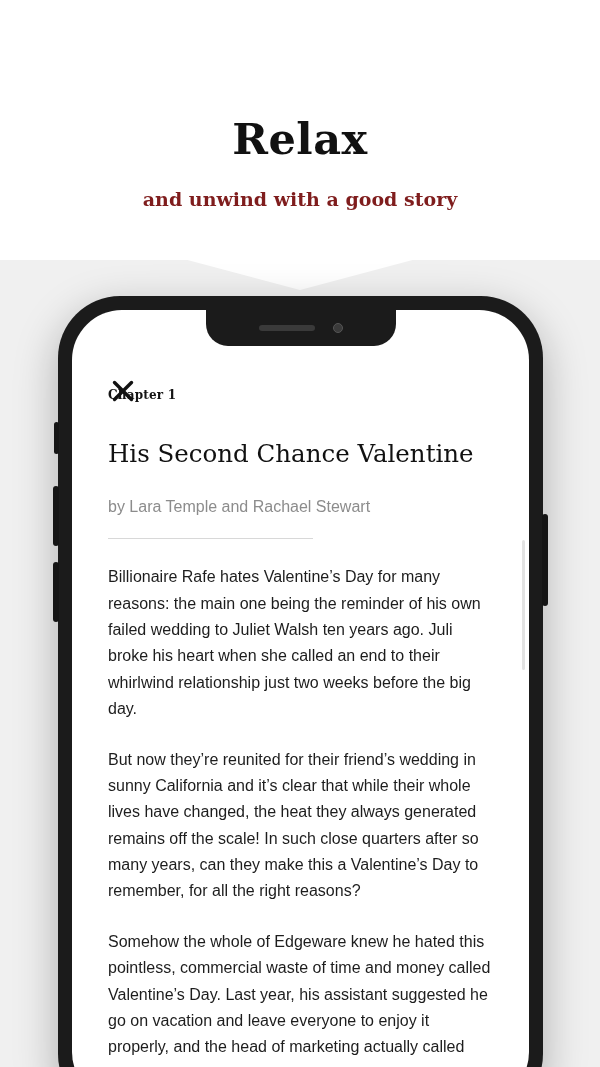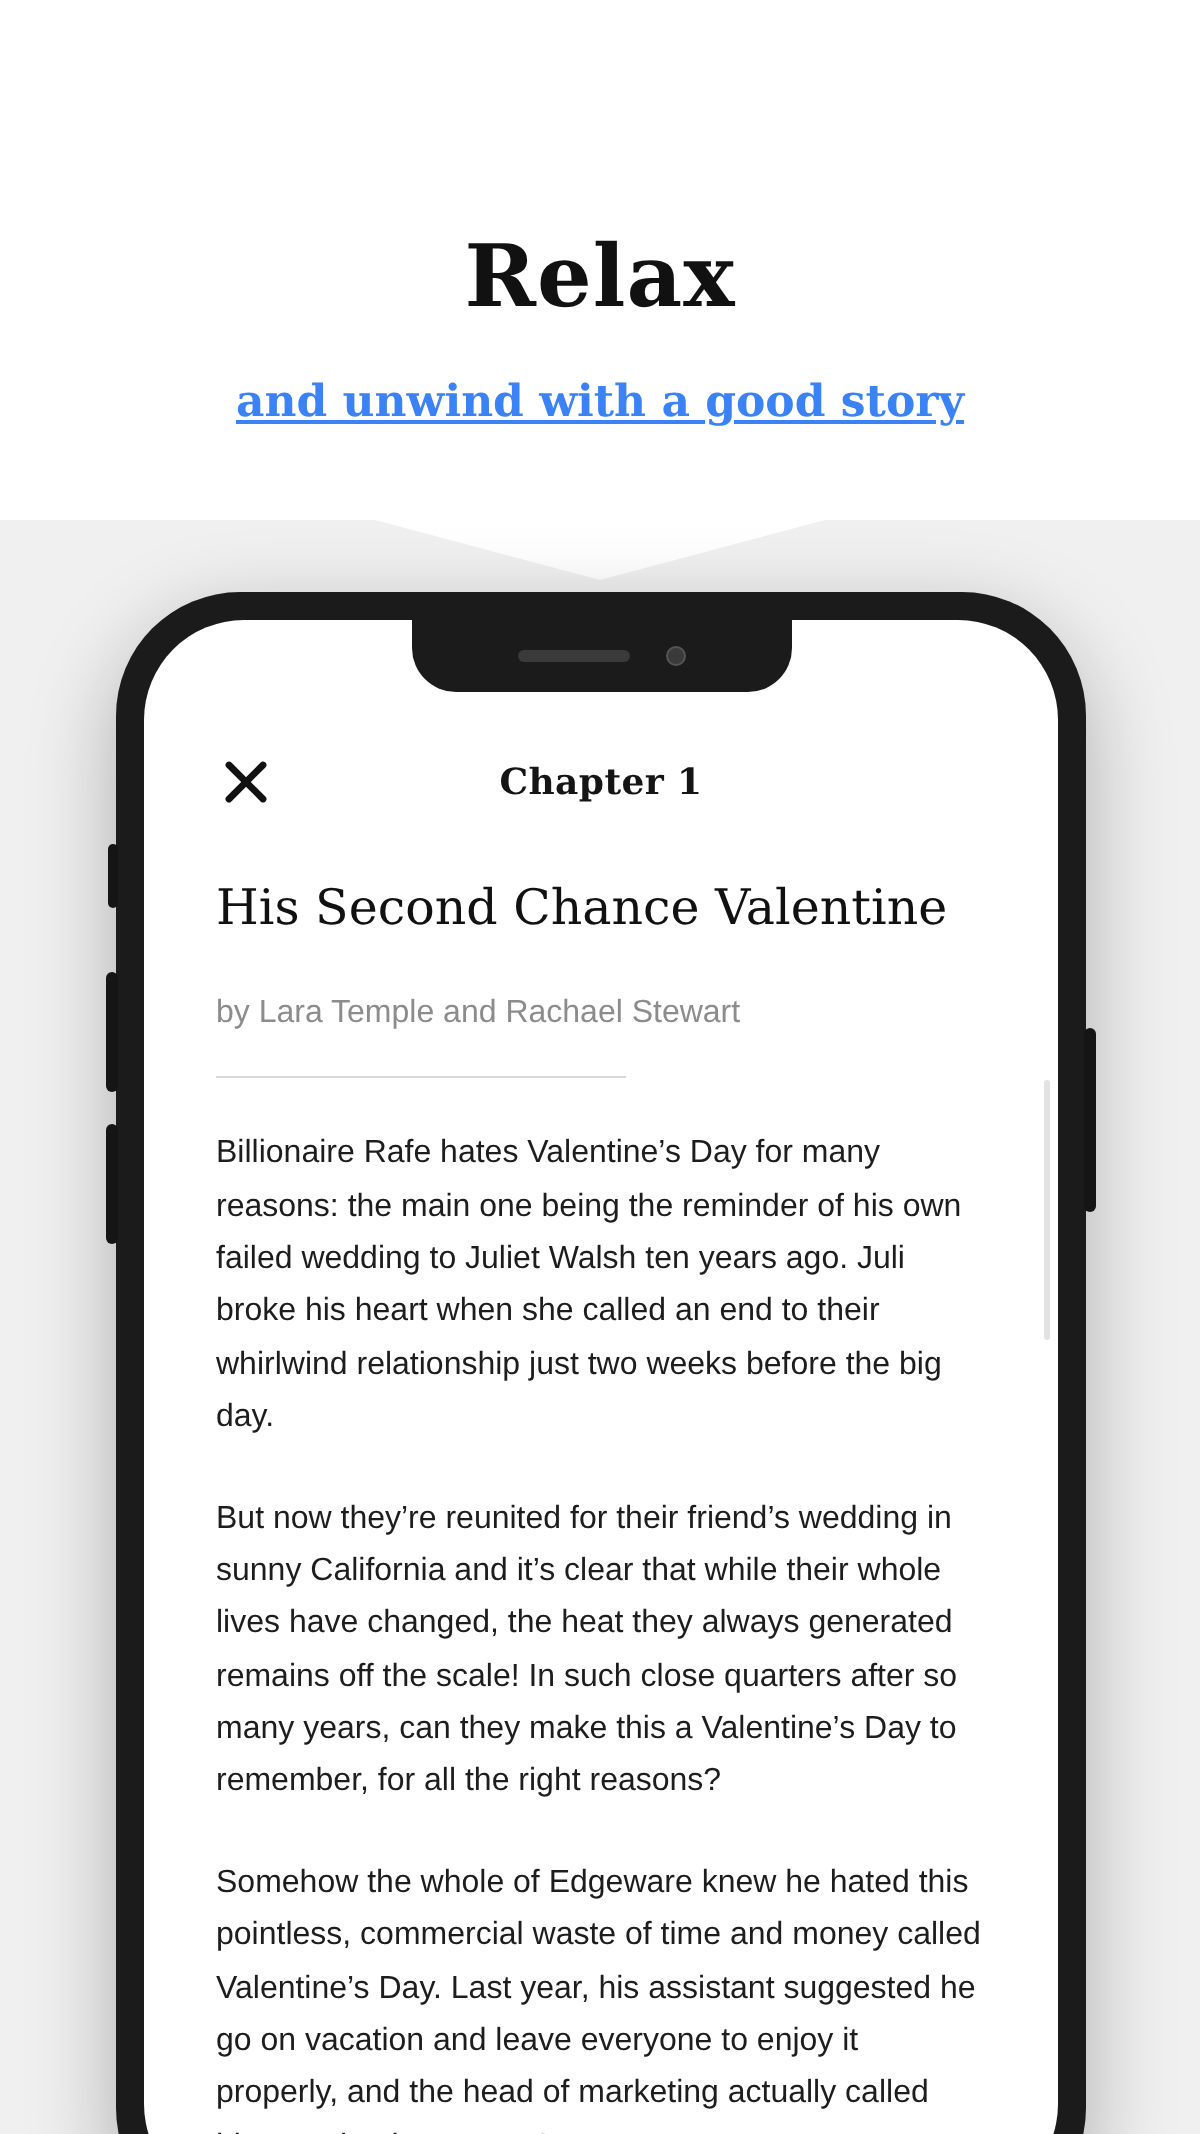--- a/index.html
+++ b/index.html
@@ -34,24 +34,23 @@
     font-size: 43px;
     letter-spacing: 0.5px;
     color: #111111;
     line-height: 1.1;
   }
   .hero-sub {
     margin: 0;
     padding-top: 25px;
     font-family: "DejaVu Serif", serif;
     font-weight: bold;
-    font-size: 22px;
-    color: #3b82f6;
+    font-size: 19px;
+    color: #7f1d1d;
     line-height: 1.2;
-    text-decoration: underline;
   }
 
   
   .backdrop {
     position: absolute;
     top: 200px; left: 0;
     width: 600px;
     height: 867px;
     background: #f0f0f0;
     z-index: 1;
@@ -153,24 +152,24 @@
     width: 30px;
     height: 30px;
     display: flex;
     align-items: center;
     justify-content: center;
     cursor: pointer;
   }
   .close-icon svg { display: block; }
   .chapter-label {
     width: 100%;
-    text-align: center;
+    text-align: left;
     font-family: "DejaVu Serif", serif;
     font-weight: bold;
-    font-size: 18px;
+    font-size: 12px;
     color: #141414;
     letter-spacing: 0.2px;
   }
 
   .book-title {
     margin: 26px 0 0 0;
     font-family: "DejaVu Serif", serif;
     font-weight: normal;
     font-size: 24.5px;
     line-height: 1.15;

